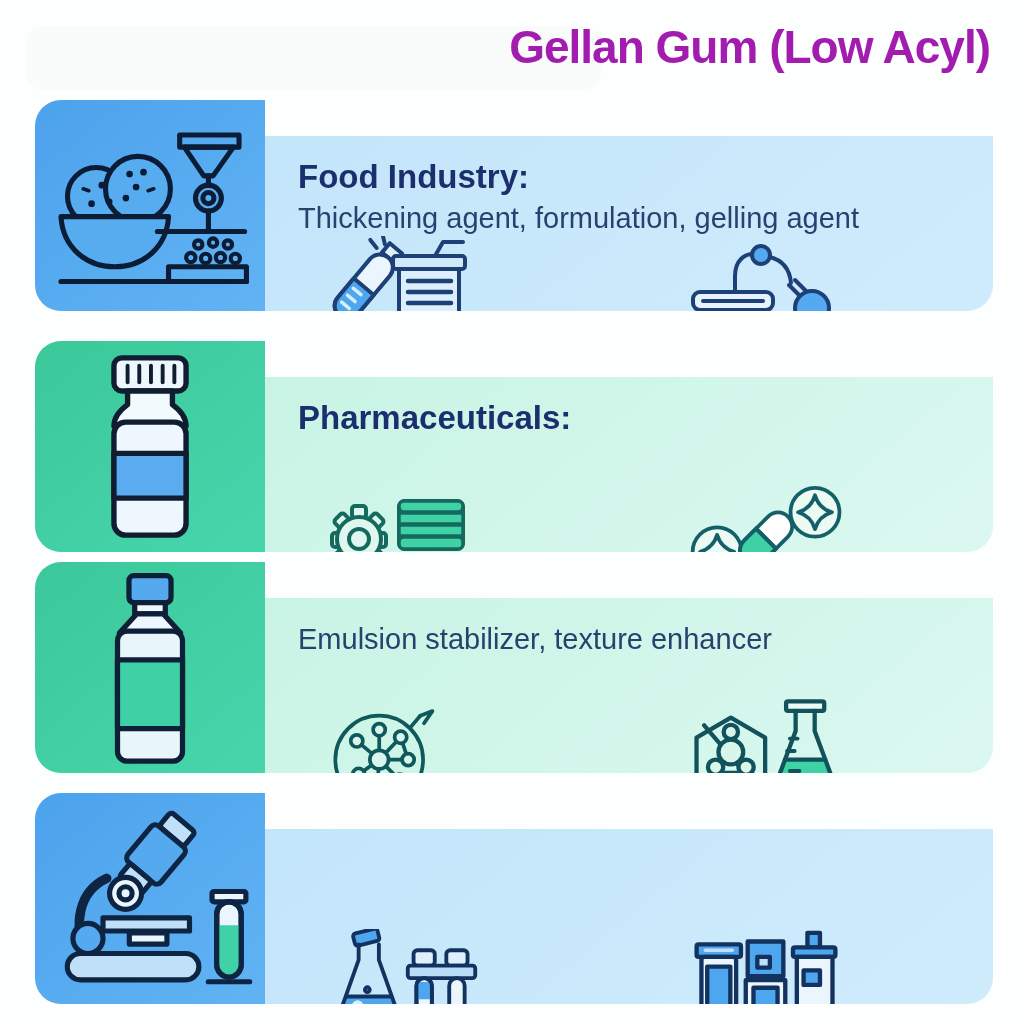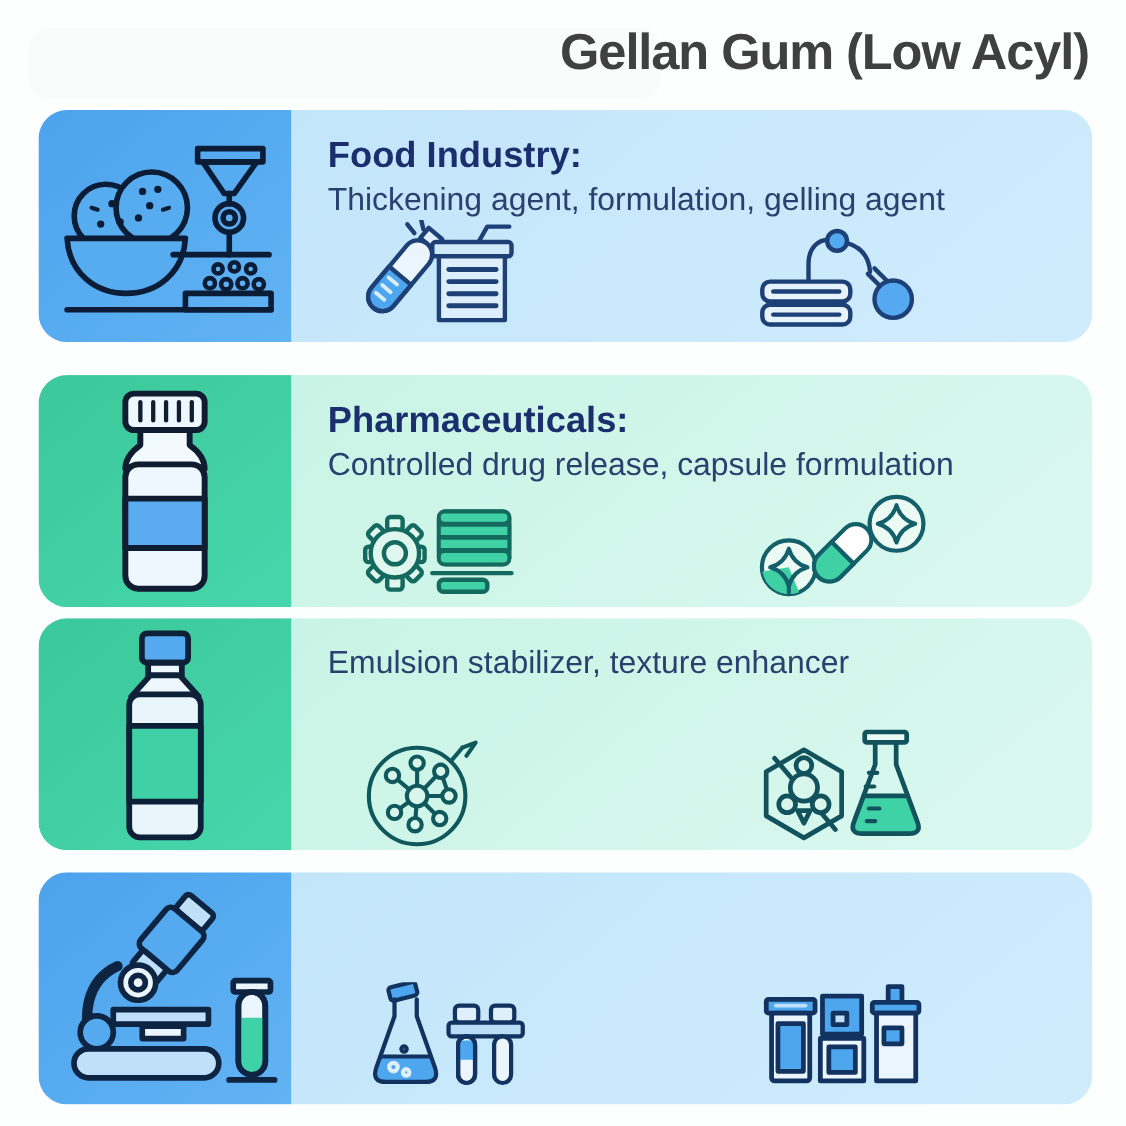--- a/index.html
+++ b/index.html
@@ -7,34 +7,34 @@
     width:1024px;height:1024px;position:relative;overflow:hidden;
     background:#fdfefe;
     font-family:"Liberation Sans", sans-serif;
   }
   .faded-logo{
     position:absolute;left:26px;top:26px;width:575px;height:64px;
     background:#fafbfb;border-radius:18px;
   }
   .page-title{
     position:absolute;top:20px;right:34px;
-    font-size:46px;font-weight:bold;color:#404040;letter-spacing:-1px;
+    font-size:46px;font-weight:bold;color:#a21caf;letter-spacing:-1px;
     white-space:nowrap;
   }
   .section{
     position:absolute;left:35px;width:958px;height:211px;
     border-radius:26px;display:flex;overflow:hidden;
   }
   .sec-0{top:100px}.sec-1{top:341px}.sec-2{top:562px}.sec-3{top:793px}
   .left-panel{width:230px;flex:none;display:flex;align-items:center;justify-content:center;}
   .theme-blue .left-panel{background:linear-gradient(140deg,#4ca2ec,#61b3f3);}
   .theme-blue .content{background:linear-gradient(140deg,#c3e5fa,#cfecfc);}
   .theme-green .left-panel{background:linear-gradient(140deg,#3bc89a,#47d6ac);}
   .theme-green .content{background:linear-gradient(140deg,#c8f4e5,#dbf8f0);}
-  .content{flex:1;position:relative;padding:20px 0 0 33px;box-sizing:border-box;}
+  .content{flex:1;position:relative;padding:20px 0 0 33px;box-sizing:border-box;margin-top:36px;}
   .heading{font-size:33px;font-weight:bold;color:#1b2f6e;line-height:1.25;}
   .desc{font-size:29px;color:#28416f;line-height:1.3;margin-top:3px;}
   .icon-g1{position:absolute;left:58px;top:100px;}
   .icon-g2{position:absolute;left:422px;top:100px;}
   svg{display:block;}
 </style>
 </head>
 <body>
 
 <div class="faded-logo"></div>
@@ -133,21 +133,20 @@
           <line x1="78" y1="14" x2="78" y2="31"></line>
         <line x1="90" y1="14" x2="90" y2="31"></line>
       </g>
       <path d="M42 40 L42 54 Q28 64 28 76 L102 76 Q102 64 88 54 L88 40 Z" fill="#f3fafe"></path>
       <rect x="28" y="72" width="74" height="116" rx="12" fill="#eef7fe"></rect>
       <rect x="28" y="104" width="74" height="46" fill="#5babf1"></rect>
     </svg>
   </div>
   <div class="content">
     <div class="heading">Pharmaceuticals:</div>
-    <div class="desc">Controlled drug release, capsule formulation</div>
     <div class="icon-g1">
       <svg width="150" height="100" viewBox="0 0 150 100" fill="none" stroke="#156a5f" stroke-width="4" stroke-linecap="round" stroke-linejoin="round">
         <g>
           <g fill="#dff7ee">
             <rect x="29" y="29" width="14" height="12" rx="3"></rect>
             <rect x="29" y="83" width="14" height="12" rx="3"></rect>
             <rect x="9" y="56" width="12" height="14" rx="3"></rect>
             <rect x="51" y="56" width="12" height="14" rx="3"></rect>
             <rect x="13" y="38" width="13" height="13" rx="3" transform="rotate(-45 19.5 44.5)"></rect>
             <rect x="46" y="38" width="13" height="13" rx="3" transform="rotate(45 52.5 44.5)"></rect>

